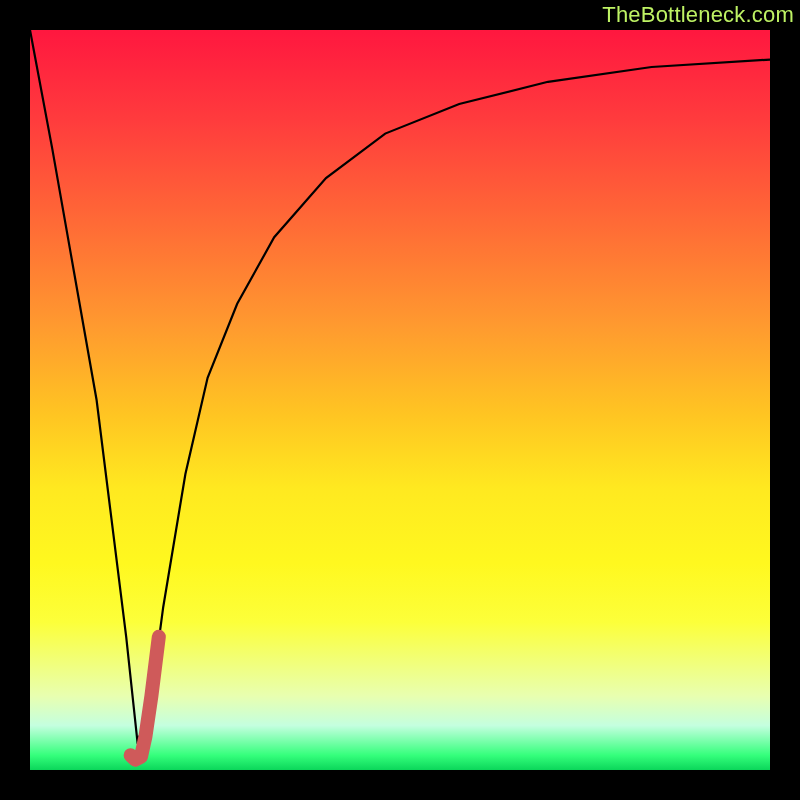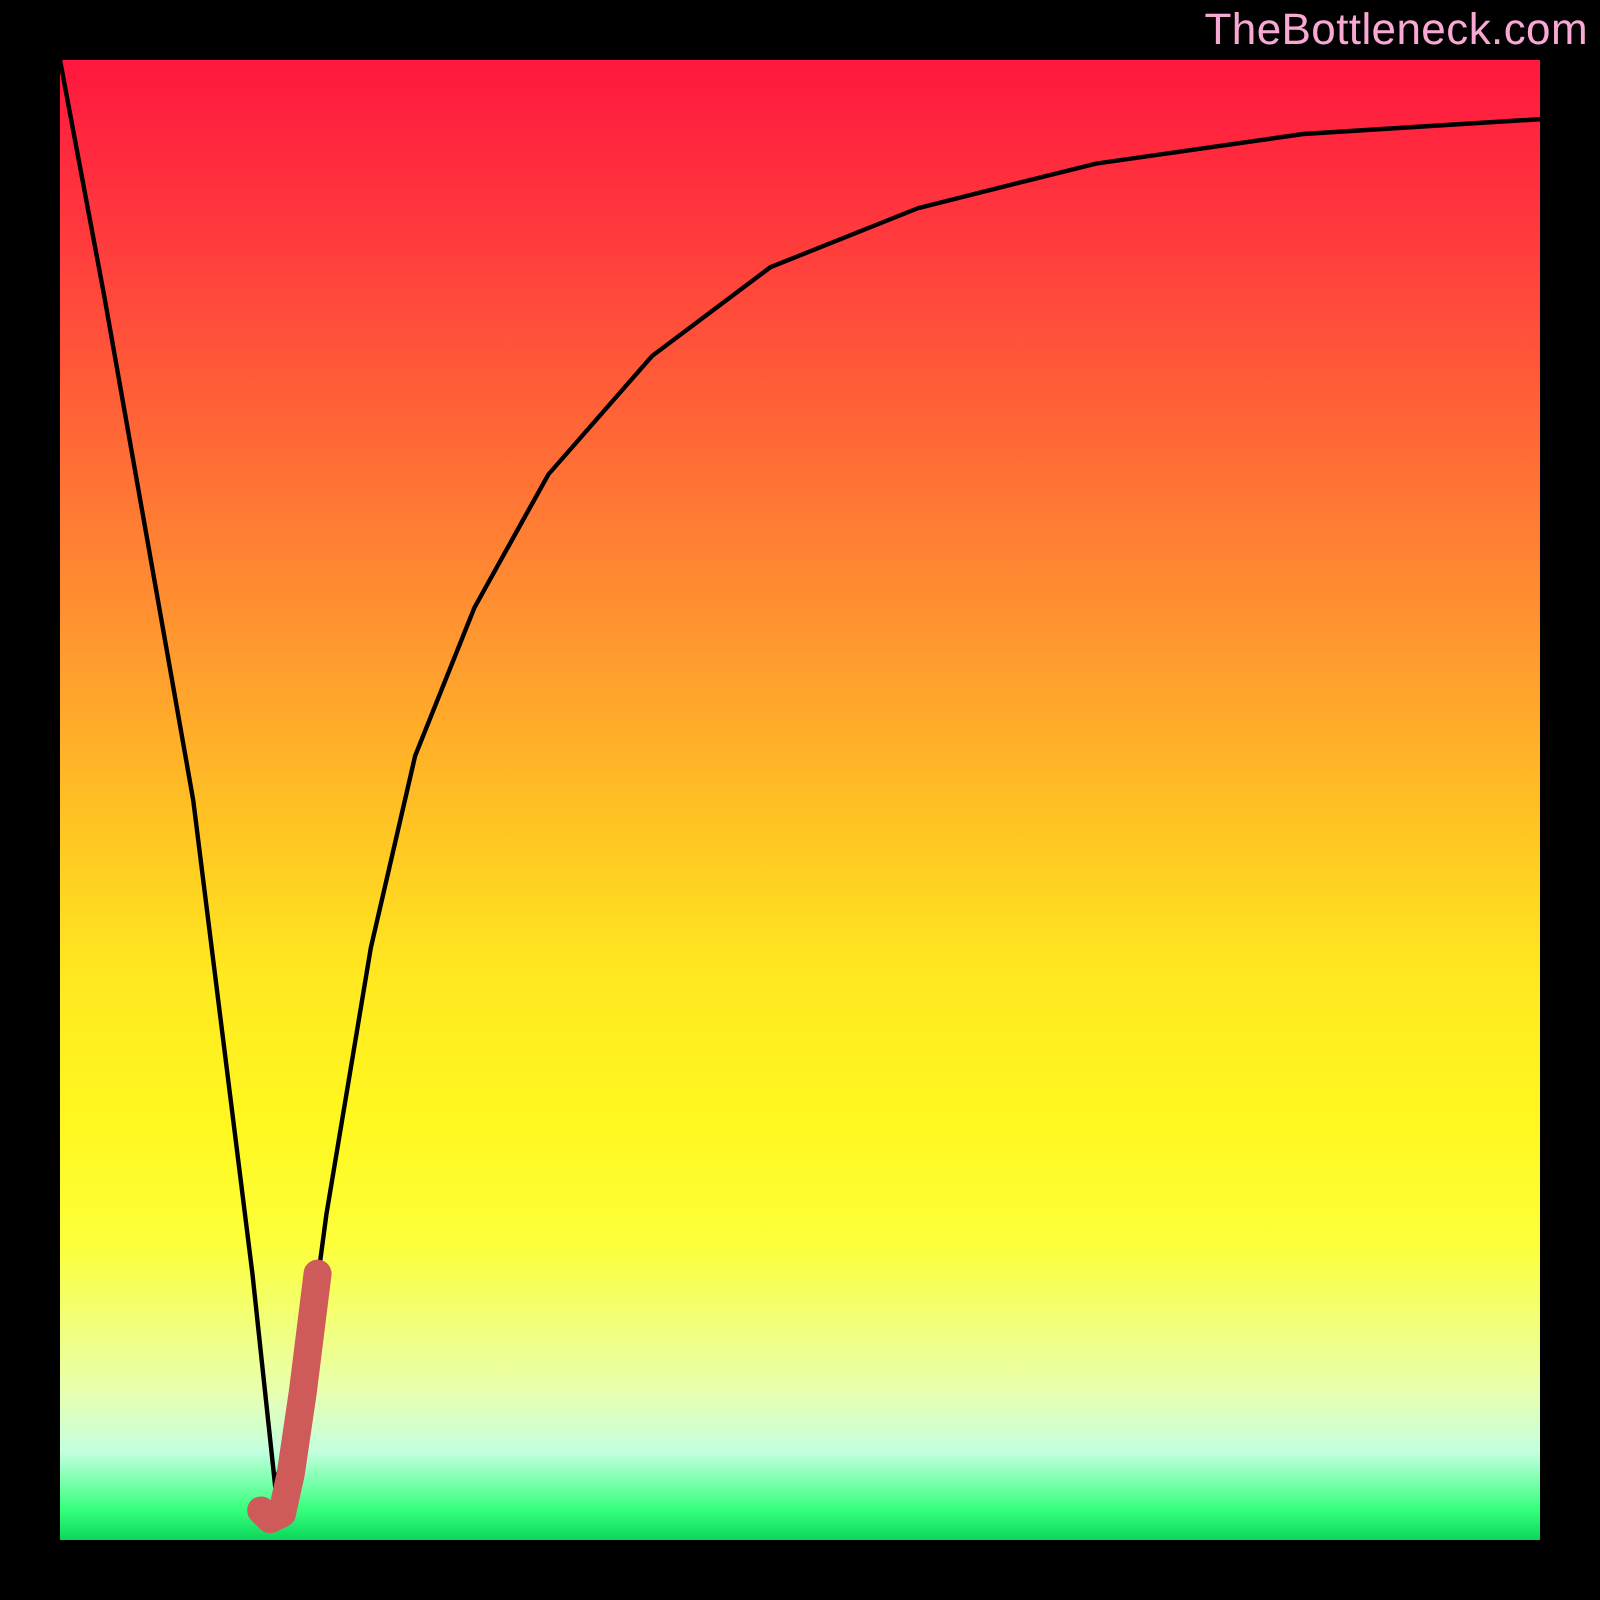--- a/index.html
+++ b/index.html
@@ -12,21 +12,21 @@
           #ff9a2f 40%,
           #ffc522 52%,
           #ffe920 62%,
           #fff81f 72%,
           #fcff3a 80%,
           #e8ffb0 90%,
           #c4ffdf 94%,
           #35ff7c 98%,
           #0bd65a 100%);
   }
-  .watermark{position:absolute;right:6px;top:2px;color:#f9a8d4;font:22px Arial,Helvetica,sans-serif;letter-spacing:.2px;}
+  .watermark{position:absolute;right:6px;top:2px;color:#bef264;font:22px Arial,Helvetica,sans-serif;letter-spacing:.2px;}
   svg{position:absolute;left:30px;top:30px;}
 </style>
 </head>
 <body>
 
 <div class="frame">
   <div class="plot"></div>
 
   <svg width="740" height="740" viewBox="0 0 740 740">
     <path id="curve" fill="none" stroke="#000" stroke-width="2.2" d="M 0.0 0.0 L 22.2 118.4 L 44.4 244.2 L 66.6 370.0 L 81.4 488.4 L 96.2 606.8 L 107.3 710.4 L 118.4 688.2 L 133.2 577.2 L 155.4 444.0 L 177.6 347.8 L 207.2 273.8 L 244.2 207.2 L 296.0 148.0 L 355.2 103.6 L 429.2 74.0 L 518.0 51.8 L 621.6 37.0 L 740.0 29.6"></path>

